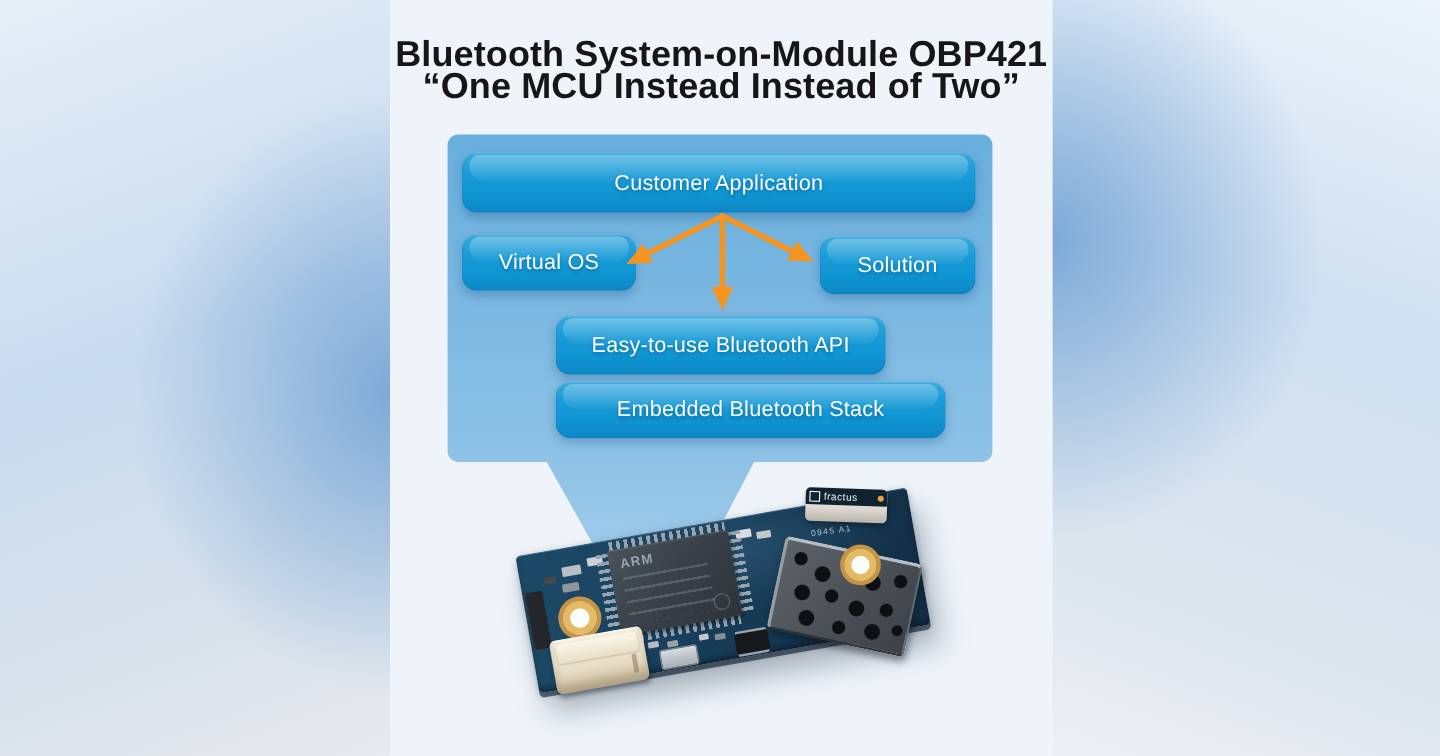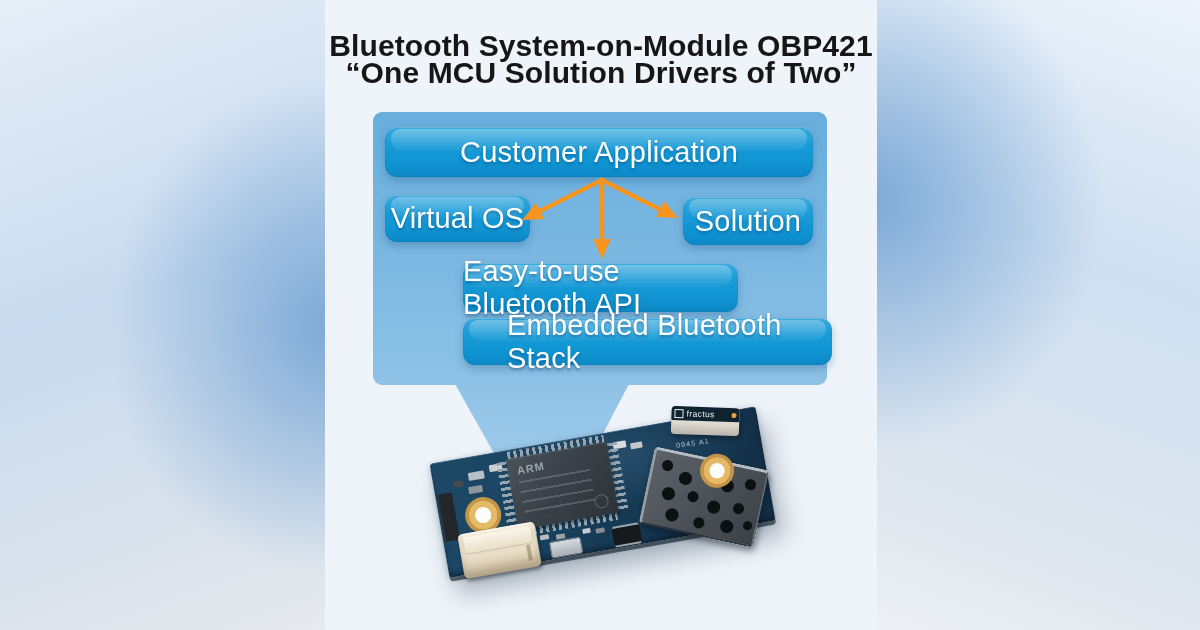--- a/index.html
+++ b/index.html
@@ -24,34 +24,34 @@
 
   
   .bubble{left:373px;top:112px;width:454px;height:273px;border-radius:9px;
     background:linear-gradient(180deg,#68aedd 0%,#76b5e0 40%,#8ec2e6 100%);z-index:2;}
   .tail{left:440px;top:384px;width:200px;height:160px;z-index:1;
     background:linear-gradient(180deg,#8fc2e6 0%,#a5d0ec 70%,#b4d8f0 100%);
     -webkit-clip-path:polygon(7.5% 0%,94.5% 0%,52.5% 100%);
     clip-path:polygon(7.5% 0%,94.5% 0%,52.5% 100%);}
 
   .block{position:absolute;border-radius:12px;display:flex;align-items:center;justify-content:center;
-    color:#ffffff;font-size:29px;letter-spacing:0.2px;
+    color:#ffffff;font-size:18px;letter-spacing:0.2px;
     background:linear-gradient(180deg,#37a8dd 0%,#189bd7 38%,#1095d3 68%,#0c88c6 100%);
     box-shadow:0 4px 8px rgba(22,80,130,0.30), inset 0 1px 1px rgba(255,255,255,0.35), inset 0 0 0 1px rgba(10,105,160,0.25);
     text-shadow:0 2px 3px rgba(8,60,110,0.45);}
   .block::before{content:"";position:absolute;left:6px;right:6px;top:2px;height:44%;
     border-radius:9px 9px 13px 13px;
     background:linear-gradient(180deg,rgba(255,255,255,0.30),rgba(255,255,255,0.03));}
   .block span{position:relative;z-index:1;}
 
   .blk-customer{left:12px;top:15px;width:428px;height:50px;}
   .blk-virtual {left:12px;top:83px;width:145px;height:47px;}
   .blk-drivers {left:310px;top:85px;width:130px;height:48px;}
   .blk-api     {left:90px;top:151px;width:275px;height:49px;justify-content:center;}
-  .blk-stack   {left:90px;top:206px;width:325px;height:47px;padding-left:44px;}
+  .blk-stack   {left:90px;top:206px;width:325px;height:47px;}
 
   .arrows{position:absolute;left:0;top:0;width:454px;height:273px;pointer-events:none;}
 
   
   .board-wrap{left:437px;top:434px;width:331px;height:116px;transform:rotate(-10deg);z-index:3;}
   .board{position:absolute;left:0;top:0;width:100%;height:100%;border-radius:4px;
     background:
       radial-gradient(ellipse 60% 60% at 55% 25%, rgba(110,170,210,0.18), rgba(110,170,210,0) 70%),
       linear-gradient(105deg,#1d4a68 0%,#173d59 45%,#122e46 100%);
     box-shadow:0 4px 0 rgba(8,22,36,0.6), 6px 18px 24px rgba(98,113,128,0.50), 0 2px 6px rgba(70,90,110,0.4);}
@@ -131,21 +131,21 @@
 </style>
 </head>
 <body>
 
 <div class="abs bg-left"></div>
 <div class="abs bg-right"></div>
 <div class="abs center-panel"></div>
 
 <div class="abs title">
   <div>Bluetooth System-on-Module OBP421</div>
-  <div>“One MCU Solution Drivers of Two”</div>
+  <div>“One MCU Instead Instead of Two”</div>
 </div>
 
 <div class="abs tail"></div>
 
 <div class="abs bubble">
   <div class="block blk-customer">
     <span>Customer Application</span>
   </div>
   <div class="block blk-virtual">
     <span>Virtual OS</span>

